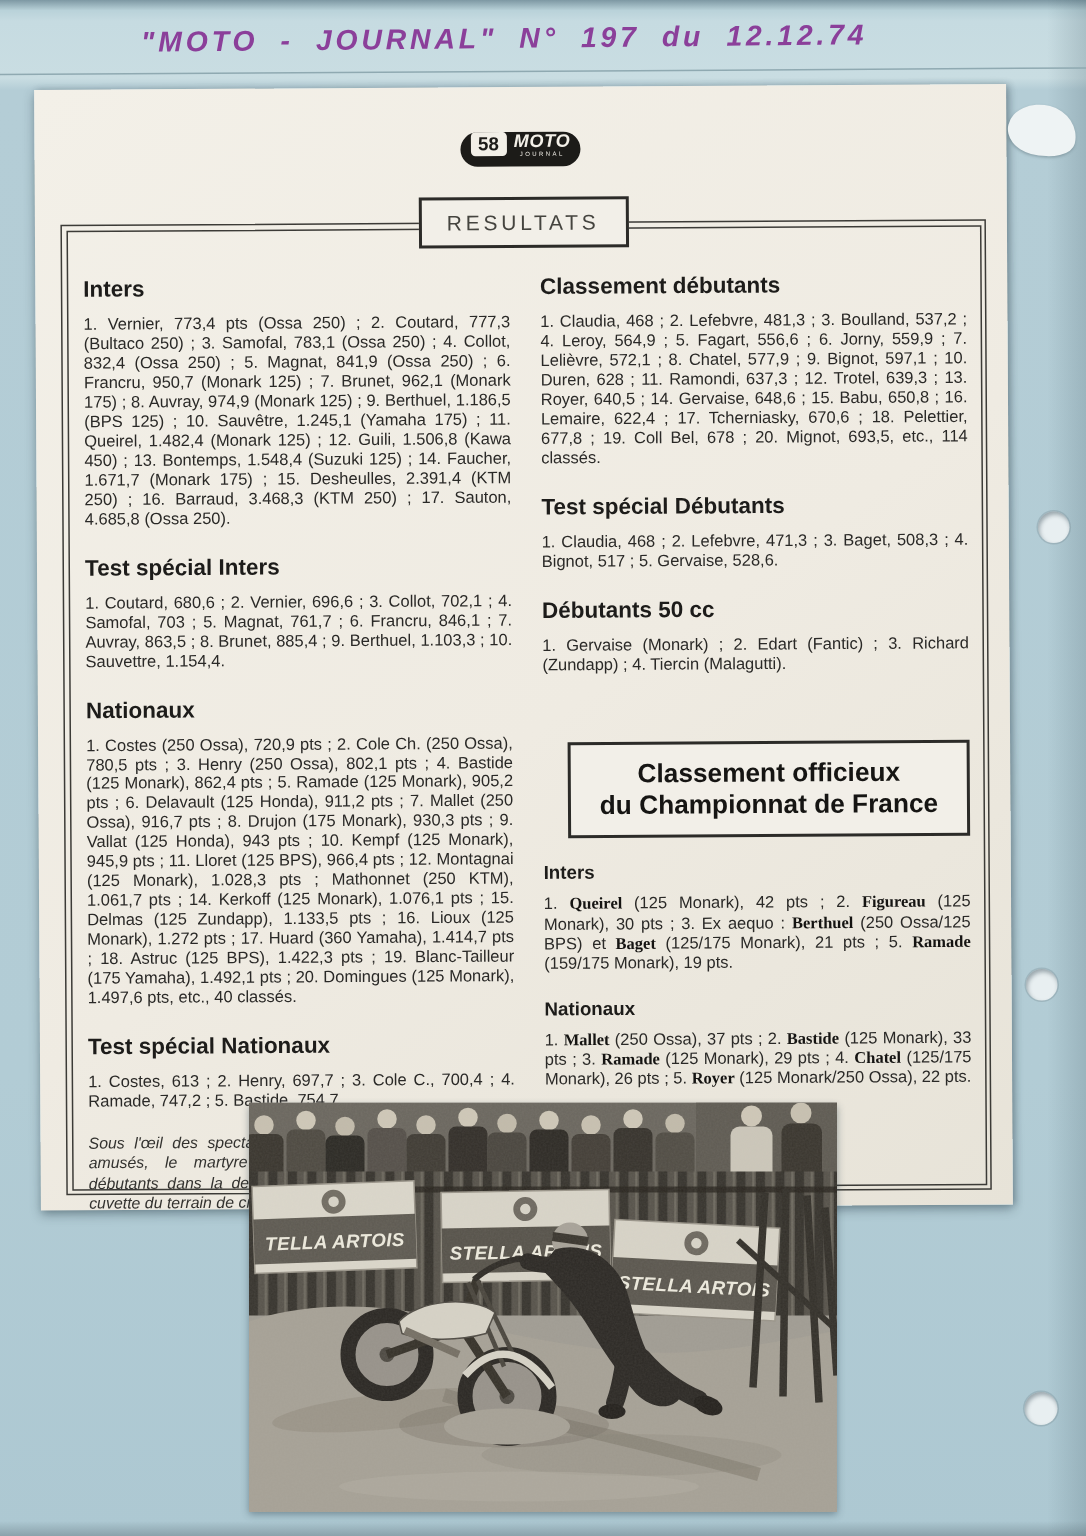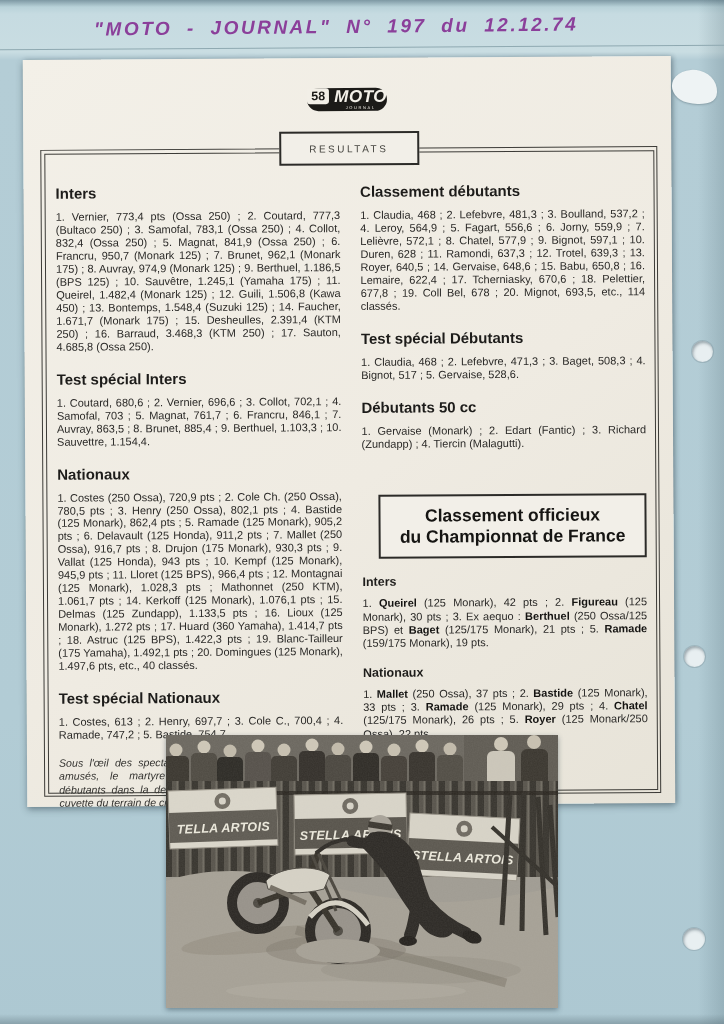--- a/index.html
+++ b/index.html
@@ -32,49 +32,49 @@
   }
 
   
   .badge{position:absolute;left:50%;top:30px;transform:translateX(-50%);
     width:80px;height:23px;background:#1c1b18;border-radius:12px;
     display:flex;align-items:flex-start;justify-content:center;gap:5px;}
   .badge-num{background:#f2efe7;color:#1c1b18;border-radius:3px;
     width:24px;height:16px;display:flex;align-items:center;justify-content:center;
     font-size:12.5px;font-weight:bold;}
   .badge-moto{display:flex;flex-direction:column;align-items:center;line-height:1;}
-  .badge-moto .moto{color:#f3f0e8;font-weight:bold;font-style:italic;font-size:17px;letter-spacing:.5px;}
+  .badge-moto .moto{color:#f3f0e8;font-weight:bold;font-style:italic;font-size:12px;letter-spacing:.5px;}
   .badge-moto .journal{color:#f3f0e8;font-size:4px;letter-spacing:1.6px;margin-top:1px;}
 
   
   .frame{position:absolute;left:17px;top:90px;width:615px;height:645px;border:1.5px solid #3c3b37;}
   .frame::before{content:"";position:absolute;inset:2.5px;border:1px solid #3c3b37;pointer-events:none;}
 
   .resultats-box{
     position:absolute;left:50%;top:0;transform:translate(-50%,-52%);
     width:136px;height:30px;background:#f2efe8;border:2px solid #2c2b28;
     display:flex;align-items:center;justify-content:center;
-    font-size:10px;letter-spacing:2.5px;color:#45443f;z-index:3;
+    font-size:14px;letter-spacing:2.5px;color:#45443f;z-index:3;
   }
 
   .frame-content{display:flex;gap:20px;padding:34px 12px 0 14px;box-sizing:border-box;width:100%;}
   .col{flex:1 1 0;min-width:0;}
 
   .sec-heading{font-size:15px;font-weight:bold;color:#1d1c1a;margin:17px 0 9px 0;}
   .sec-heading.first{margin-top:0;}
   .sec-body{font-size:11px;line-height:1.18;text-align:justify;margin:0 0 4px 0;color:#2a2927;}
 
   .photo-caption{width:134px;margin-top:15px;font-size:10.6px;font-style:italic;
     line-height:1.26;text-align:justify;text-align-last:center;color:#33322f;}
 
   .champ-box{border:2px solid #2c2b28;background:#f2efe8;width:256px;margin:44px 0 0 auto;
     padding:9px 4px;text-align:center;font-weight:bold;font-size:17.5px;line-height:1.22;color:#161513;}
   .sub-heading{font-size:12.5px;font-weight:bold;color:#1d1c1a;margin:16px 0 8px 0;}
   .rich{font-size:11px;line-height:1.2;text-align:justify;margin:0;color:#2a2927;}
-  .rich b{font-weight:bold;color:#151412;}
+  .rich b{font-weight:bold;color:#151412;font-family:Liberation Serif, serif;}
 
   
   .photo{position:absolute;left:166px;top:735px;width:392px;height:273px;z-index:5;
     box-shadow:0 2px 5px rgba(40,60,70,.45);}
   .banner-text{font-family:"Liberation Sans",sans-serif;font-size:12.5px;font-weight:bold;
     font-style:italic;fill:#edeadd;letter-spacing:.3px;}
 
   
   .hole{position:absolute;border-radius:50%;background:#e8eff1;
     box-shadow:inset 1px 2px 3px rgba(60,80,90,.45),0 0 0 1px rgba(120,140,148,.35);z-index:6;}

